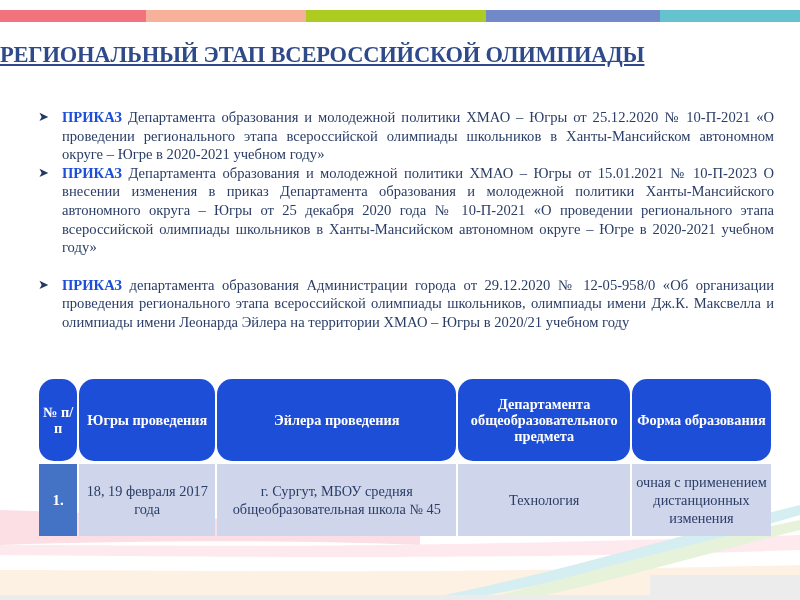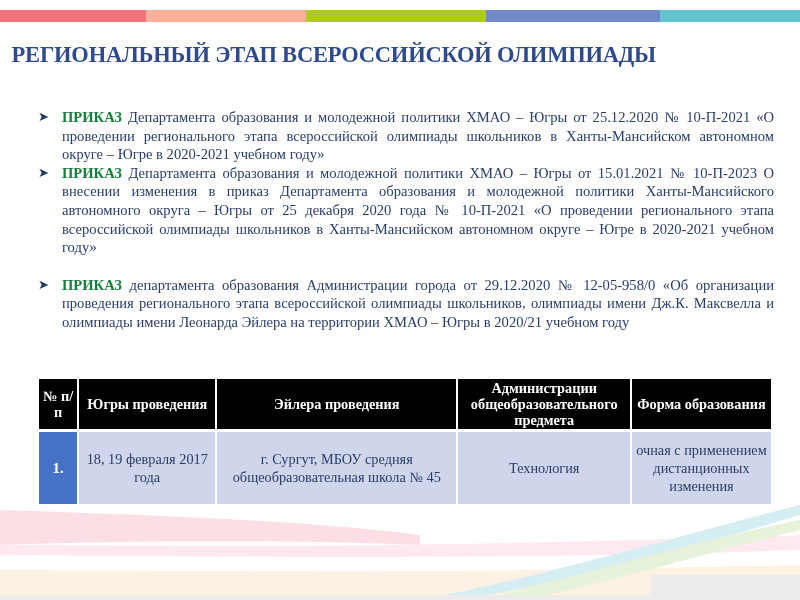--- a/index.html
+++ b/index.html
@@ -6,37 +6,38 @@
   body {
     width: 800px; height: 600px; position: relative; overflow: hidden;
     background: #ffffff;
     font-family: "Liberation Serif", "DejaVu Serif", serif;
     color: #1f3864;
   }
   .topbar { position: absolute; top: 10px; left: 0; width: 800px; height: 12px; display: flex; }
   .topbar .seg { height: 12px; }
   .bottom-deco { position: absolute; left: 0; top: 505px; width: 800px; height: 95px; }
   .title {
-    position: absolute; top: 42px; left: 0; width: 656px; text-align: right;
+    position: absolute; top: 42px; left: 0; width: 656px; text-align: left;
     font-weight: bold; font-size: 22.5px; line-height: 25px; color: #2e4a8a;
     letter-spacing: -0.2px;
+    text-decoration: underline;
   }
   .bullets { position: absolute; top: 108px; left: 38px; width: 736px; }
   .bullet { position: relative; padding-left: 24px; font-size: 14.6px; line-height: 18.6px; text-align: justify; color: #2a3d66; }
   .bullet + .bullet { margin-top: 0px; }
   .bullet.gap { margin-top: 19px; }
   .bullet .arrow { position: absolute; left: 0; top: 0; font-size: 13px; color: #1f3864; }
-  .bullet b { color: #15803d; }
+  .bullet b { color: #1d4ed8; }
   table.events {
     position: absolute; top: 376px; left: 37px; width: 736px;
     border-collapse: separate; border-spacing: 2px 3px;
   }
   table.events th {
-    background: #000000; color: #ffffff; font-weight: bold; font-size: 14.3px; line-height: 16px;
-    text-align: center; vertical-align: middle; height: 50px; padding: 0 2px;
+    background: #1d4ed8; color: #ffffff; font-weight: bold; font-size: 14.3px; line-height: 16px;
+    text-align: center; vertical-align: middle; height: 50px; padding: 16px 2px; border-radius: 15px;
   }
   table.events td {
     background: #cfd5ea; color: #2a3d66; font-size: 14.3px; line-height: 18px;
     text-align: center; vertical-align: middle; height: 72px; padding: 0 2px;
   }
   table.events td.num { background: #4472c4; color: #fff; font-weight: bold; font-size: 15px; }
 </style>
 </head>
 <body>
 
@@ -83,21 +84,21 @@
       <col style="width:137px">
       <col style="width:242px">
       <col style="width:172px">
       <col style="width:140px">
   </colgroup>
   <thead>
     <tr>
       <th>№ п/п</th>
       <th>Югры проведения</th>
       <th>Эйлера проведения</th>
-      <th>Администрации общеобразовательного предмета</th>
+      <th>Департамента общеобразовательного предмета</th>
       <th>Форма образования</th>
     </tr>
   </thead>
   <tbody>
     <tr>
       <td class="num">1.</td>
       <td>18, 19 февраля 2017 года</td>
       <td>г. Сургут, МБОУ средняя общеобразовательная школа № 45</td>
       <td>Технология</td>
       <td>очная с применением дистанционных изменения</td>

